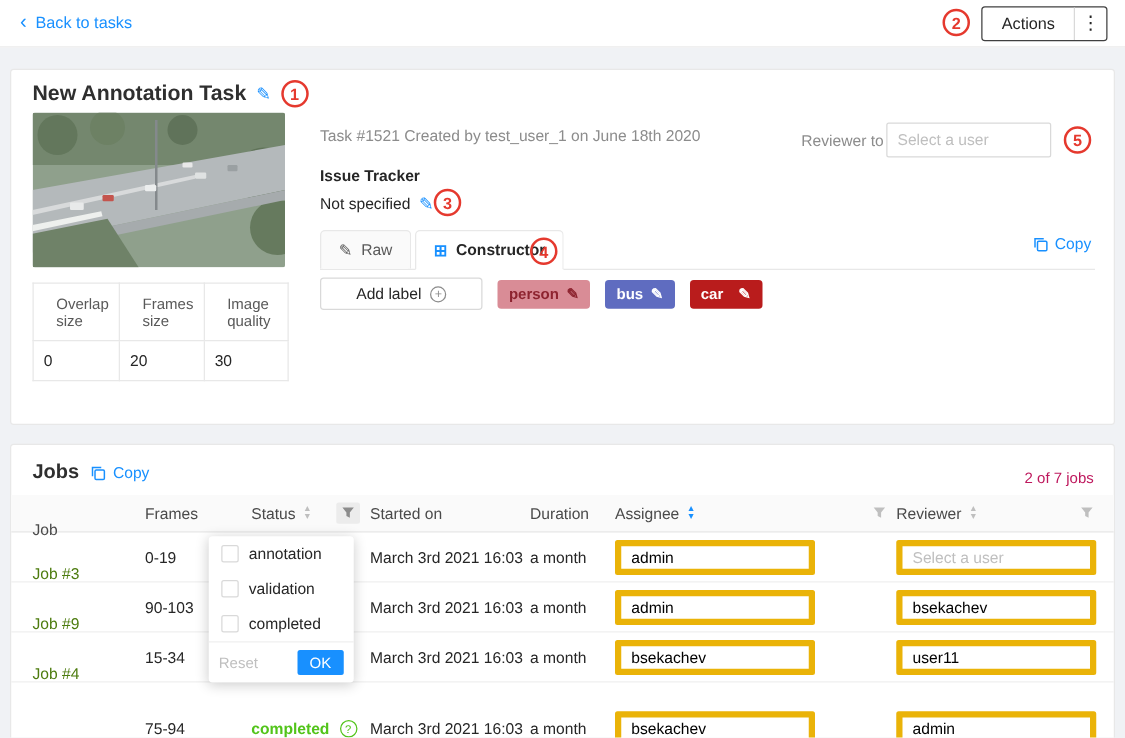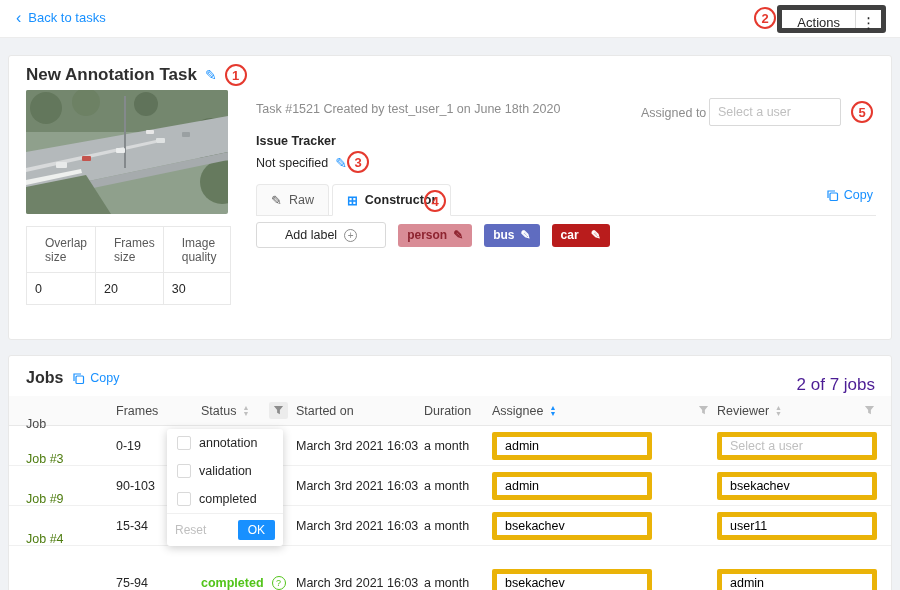--- a/index.html
+++ b/index.html
@@ -5,21 +5,21 @@
   * { margin:0; padding:0; box-sizing:border-box; }
   html,body { width:900px; height:590px; }
   body { font-family:"Liberation Sans", sans-serif; background:#f0f2f5; position:relative; overflow:hidden; color:#262626; font-size:13px; }
   input { outline:none; font-family:"Liberation Sans", sans-serif; }
   input::placeholder { color:#bfbfbf; }
 
   
   .topbar { position:absolute; left:0; top:0; width:900px; height:38px; background:#fff; border-bottom:1px solid #ececec; }
   .back-link { position:absolute; left:16px; top:10px; color:#1890ff; cursor:pointer; display:flex; align-items:center; gap:7px; font-size:13px; }
   .back-chev { font-size:16px; line-height:14px; }
-  .actions-group { position:absolute; right:14px; top:5px; height:28px; display:flex; border:5px solid #404040; border-radius:3px; background:#fff; }
+  .actions-group { position:absolute; right:14px; top:5px; height:28px; display:flex; border:1px solid #404040; border-radius:3px; background:#fff; }
   .actions-btn { padding:0 15px; line-height:26px; font-size:13px; cursor:pointer; }
   .more-btn { width:26px; text-align:center; line-height:26px; border-left:1px solid #d9d9d9; cursor:pointer; font-size:15px; color:#262626; }
 
   
   .badge { width:22px; height:22px; min-width:22px; border:2px solid #e5392e; border-radius:50%; color:#e5392e; font-size:13px; font-weight:bold; display:flex; align-items:center; justify-content:center; background:transparent; }
   .abs { position:absolute; }
 
   
   .card { position:absolute; background:#fff; border:1px solid #e8e8e8; border-radius:3px; }
   #task-card { left:8px; top:55px; width:884px; height:285px; }
@@ -56,21 +56,21 @@
   .chip-person { background:#d98c96; color:#8e2430; }
   .chip-person .pencil { color:#8e2430; }
   .chip-bus { background:#5f6cc0; color:#fff; }
   .chip-bus .pencil { color:#fff; }
   .chip-car { background:#b91c1c; color:#fff;gap:12px; }
   .chip-car .pencil { color:#fff; }
 
   
   .jobs-header { position:absolute; left:17px; top:13px; display:flex; gap:9px; }
   .jobs-title { font-size:16px; font-weight:bold; color:#2f2f2f; }
-  .jobs-count { position:absolute; right:16px; top:19px; color:#4c1d95; font-size:17px; }
+  .jobs-count { position:absolute; right:16px; top:19px; color:#be185d; font-size:12px; }
 
   .jhead { position:absolute; left:0; top:40px; width:882px; height:30px; background:#fafafa; border-bottom:1px solid #e8e8e8; display:flex; align-items:center; padding-left:17px; font-size:12.5px; color:#4a4a4a; }
   .jrow { position:absolute; left:0; width:882px; height:40px; border-bottom:1px solid #f0f0f0; display:flex; align-items:center; padding-left:17px; font-size:12.5px; }
   .c-job { width:90px;margin-top:26px; } .c-frames { width:85px; } .c-status { width:95px; display:flex; align-items:center; gap:4px; }
   .c-started { width:128px; } .c-duration { width:68px; } .c-assignee { width:225px; display:flex; align-items:center; gap:4px; }
   .c-reviewer { width:166px; display:flex; align-items:center; gap:4px; }
   .job-link { color:#4d7c0f; cursor:pointer; }
   .carets { display:flex; flex-direction:column; font-size:7px; line-height:6px; color:#bfbfbf; margin-left:2px; }
   .carets .blue { color:#1890ff; }
   .funnel { margin-left:auto; margin-right:8px; cursor:pointer; display:flex; }
@@ -142,21 +142,21 @@
     </tr>
     <tr>
       <td>0</td>
       <td>20</td>
       <td>30</td>
     </tr>
   </tbody>
     </table>
 
   <div class="task-meta">Task #1521 Created by test_user_1 on June 18th 2020</div>
-  <div class="assigned-label">Assigned to</div>
+  <div class="assigned-label">Reviewer to</div>
   <input class="assignee-input" placeholder="Select a user" style="">
   <span class="badge abs" style="left:842px; top:45px;">5</span>
 
   <div class="issue-label">Issue Tracker</div>
   <div class="issue-value">
     <span>Not specified</span>
     <span class="pencil">✎</span>
   </div>
   <span class="badge abs" style="left:338px; top:95px;">3</span>
 

